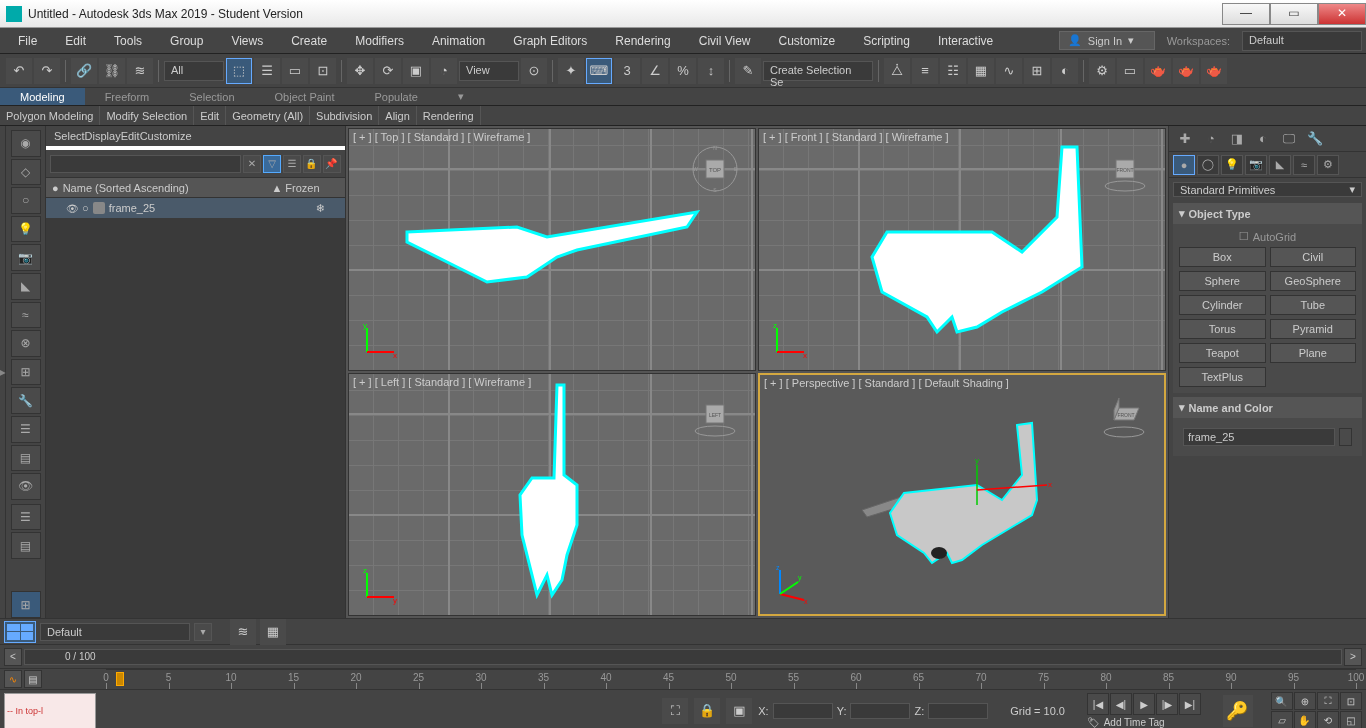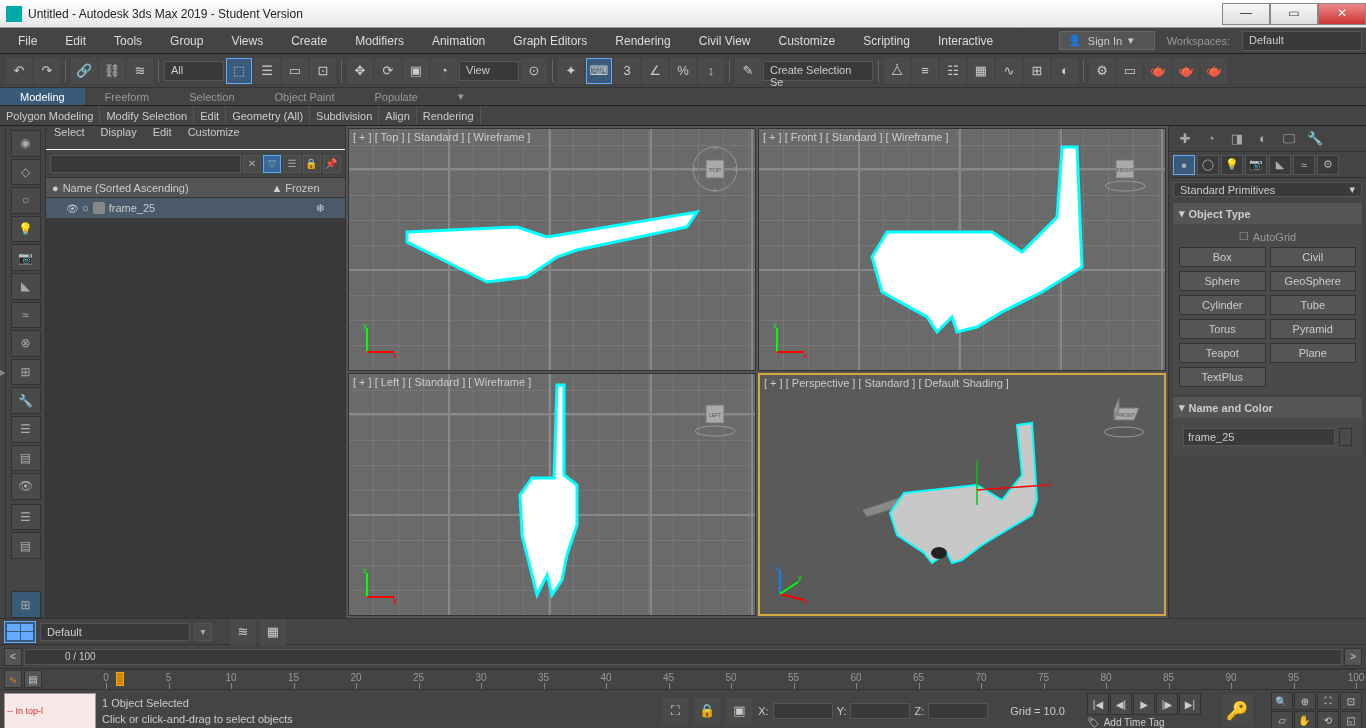--- a/index.html
+++ b/index.html
@@ -22,21 +22,21 @@
 .dropdown{background:#3a3a3a;border:1px solid #555;color:#ccc;font-size:11px;padding:2px 18px 2px 6px;height:20px}
 .ribbon{height:18px;background:#444;display:flex;align-items:center;border-bottom:1px solid #222}
 .ribtab{color:#999;font-size:11px;padding:0 20px;height:100%;display:flex;align-items:center}
 .ribtab.active{background:#3a5a7a;color:#fff}
 .ribbon2{height:20px;background:#444;display:flex;align-items:center;border-bottom:1px solid #222}
 .ribitem{color:#ccc;font-size:11px;padding:0 6px;border-right:1px solid #555;height:100%;display:flex;align-items:center}
 .main{display:flex;height:492px}
 .left-tools{width:40px;background:#444;border-right:1px solid #333;display:flex;flex-direction:column;align-items:center;padding-top:4px;gap:2px}
 .ltbtn{width:30px;height:28px;background:#4a4a4a;border:1px solid #333;color:#aaa;font-size:12px;display:flex;align-items:center;justify-content:center;cursor:pointer}
 .scene-explorer{width:300px;background:#444;border-right:1px solid #333;display:flex;flex-direction:column}
-.se-tabs{height:24px;display:flex;align-items:flex-start;padding:0 8px;gap:16px;border-bottom:1px solid #ffffff}
+.se-tabs{height:24px;display:flex;align-items:center;padding:0 8px;border-bottom:4px solid #ffffff}
 .se-tab{color:#ccc;font-size:11px;cursor:pointer}
 .se-search{height:28px;display:flex;align-items:center;padding:0 4px;gap:2px;border-bottom:1px solid #333}
 .se-search input{flex:1;background:#3a3a3a;border:1px solid #555;color:#ccc;font-size:11px;padding:2px 4px;height:18px}
 .se-sbtn{width:18px;height:18px;background:#4a4a4a;border:1px solid #555;color:#aaa;font-size:10px;display:flex;align-items:center;justify-content:center}
 .se-sbtn.blue{background:#3a6a9a;border-color:#5af}
 .se-header{background:#555;height:20px;display:flex;align-items:center;font-size:11px;color:#ccc;border-bottom:1px solid #333}
 .se-header .col1{width:200px;padding-left:6px;display:flex;align-items:center;gap:4px}
 .se-header .col2{flex:1;text-align:center}
 .se-list{flex:1;background:#3a3a3a;overflow:hidden}
 .se-row{height:20px;display:flex;align-items:center;padding-left:20px;gap:4px;color:#ccc;font-size:11px;background:#4a5a6a}
@@ -480,24 +480,20 @@
       <div class="ruler-num" style="left: 90%;">90</div>
       <div class="ruler-tick" style="left: 95%;"></div>
       <div class="ruler-num" style="left: 95%;">95</div>
       <div class="ruler-tick" style="left: 100%;"></div>
       <div class="ruler-num" style="left: 100%;">100</div>
     </div>
 </div>
 
 <div class="status">
   <div class="sel-preview"><br><span>-- In top-l</span></div>
-  <div class="status-text">
-    <span>1 Object Selected</span>
-    <span>Click or click-and-drag to select objects</span>
-  </div>
   <div style="flex:1"></div>
   <div class="tbtn">⛶</div>
   <div class="tbtn">🔒</div>
   <div class="tbtn">▣</div>
   <div class="coord-group">
     <span style="color:#ccc;font-size:11px">X:</span>
       <input class="coord-input" style="">
     <span style="color:#ccc;font-size:11px">Y:</span>
       <input class="coord-input" style="">
     <span style="color:#ccc;font-size:11px">Z:</span>

